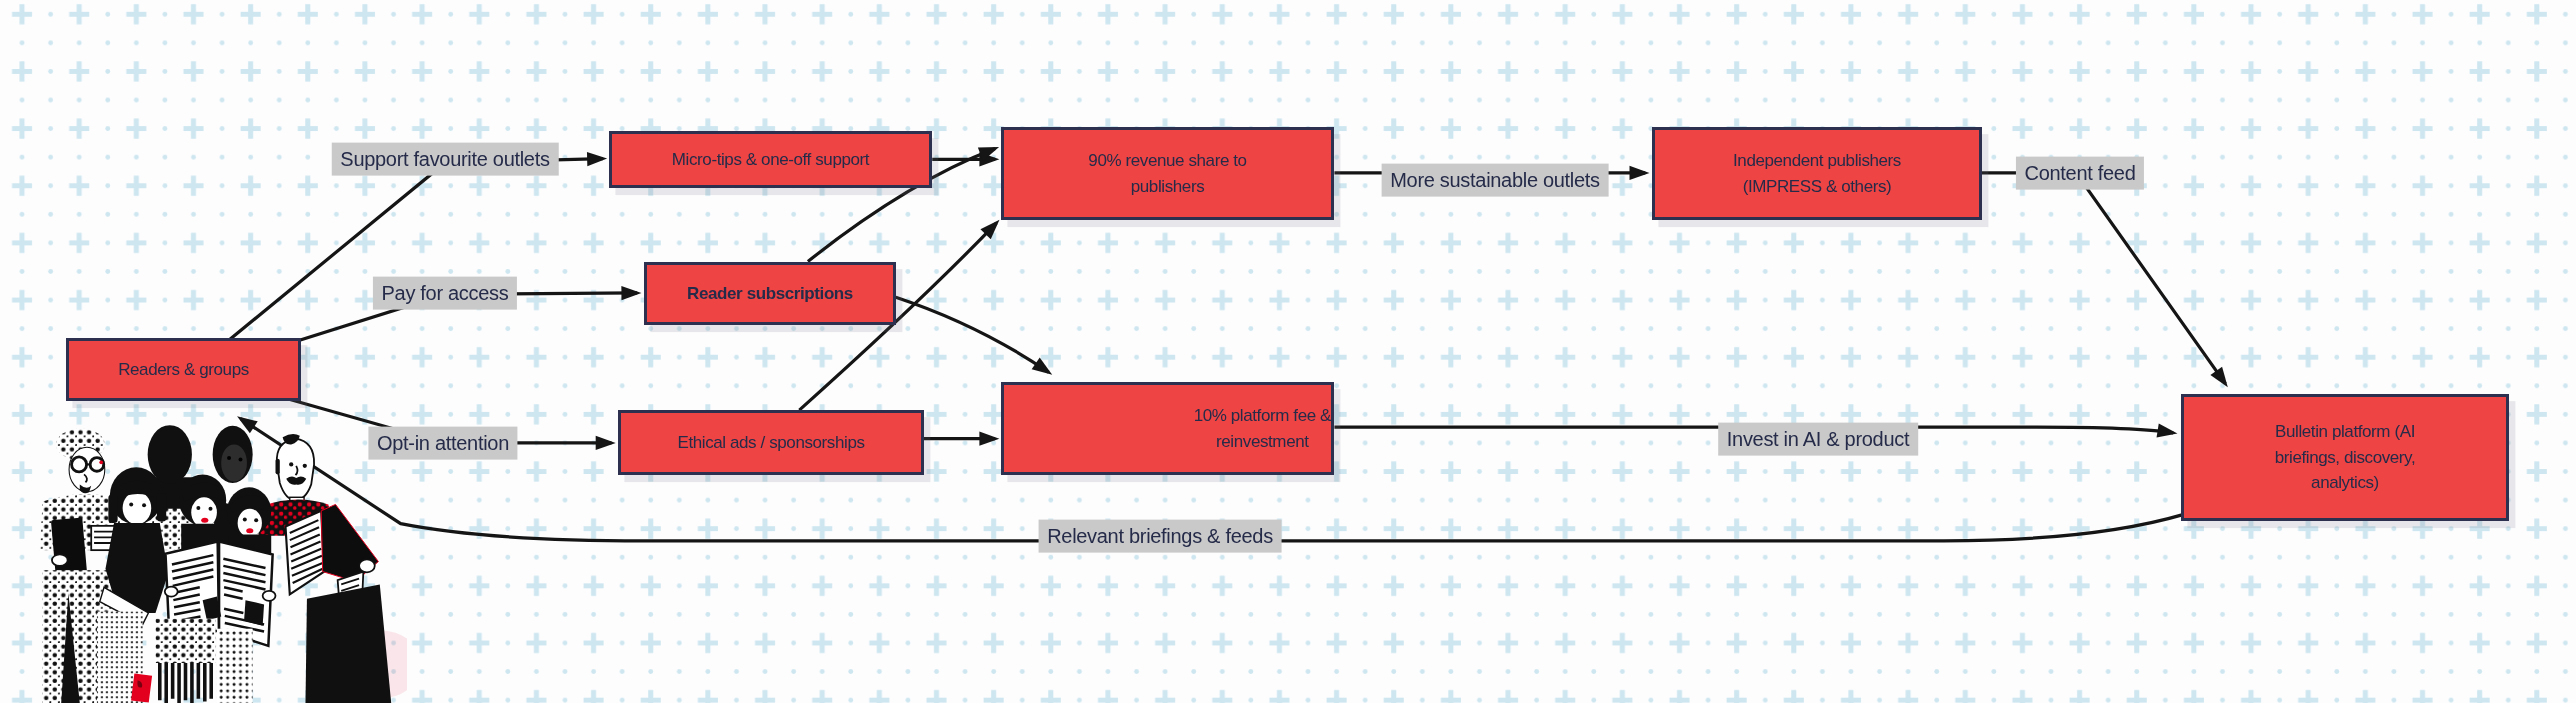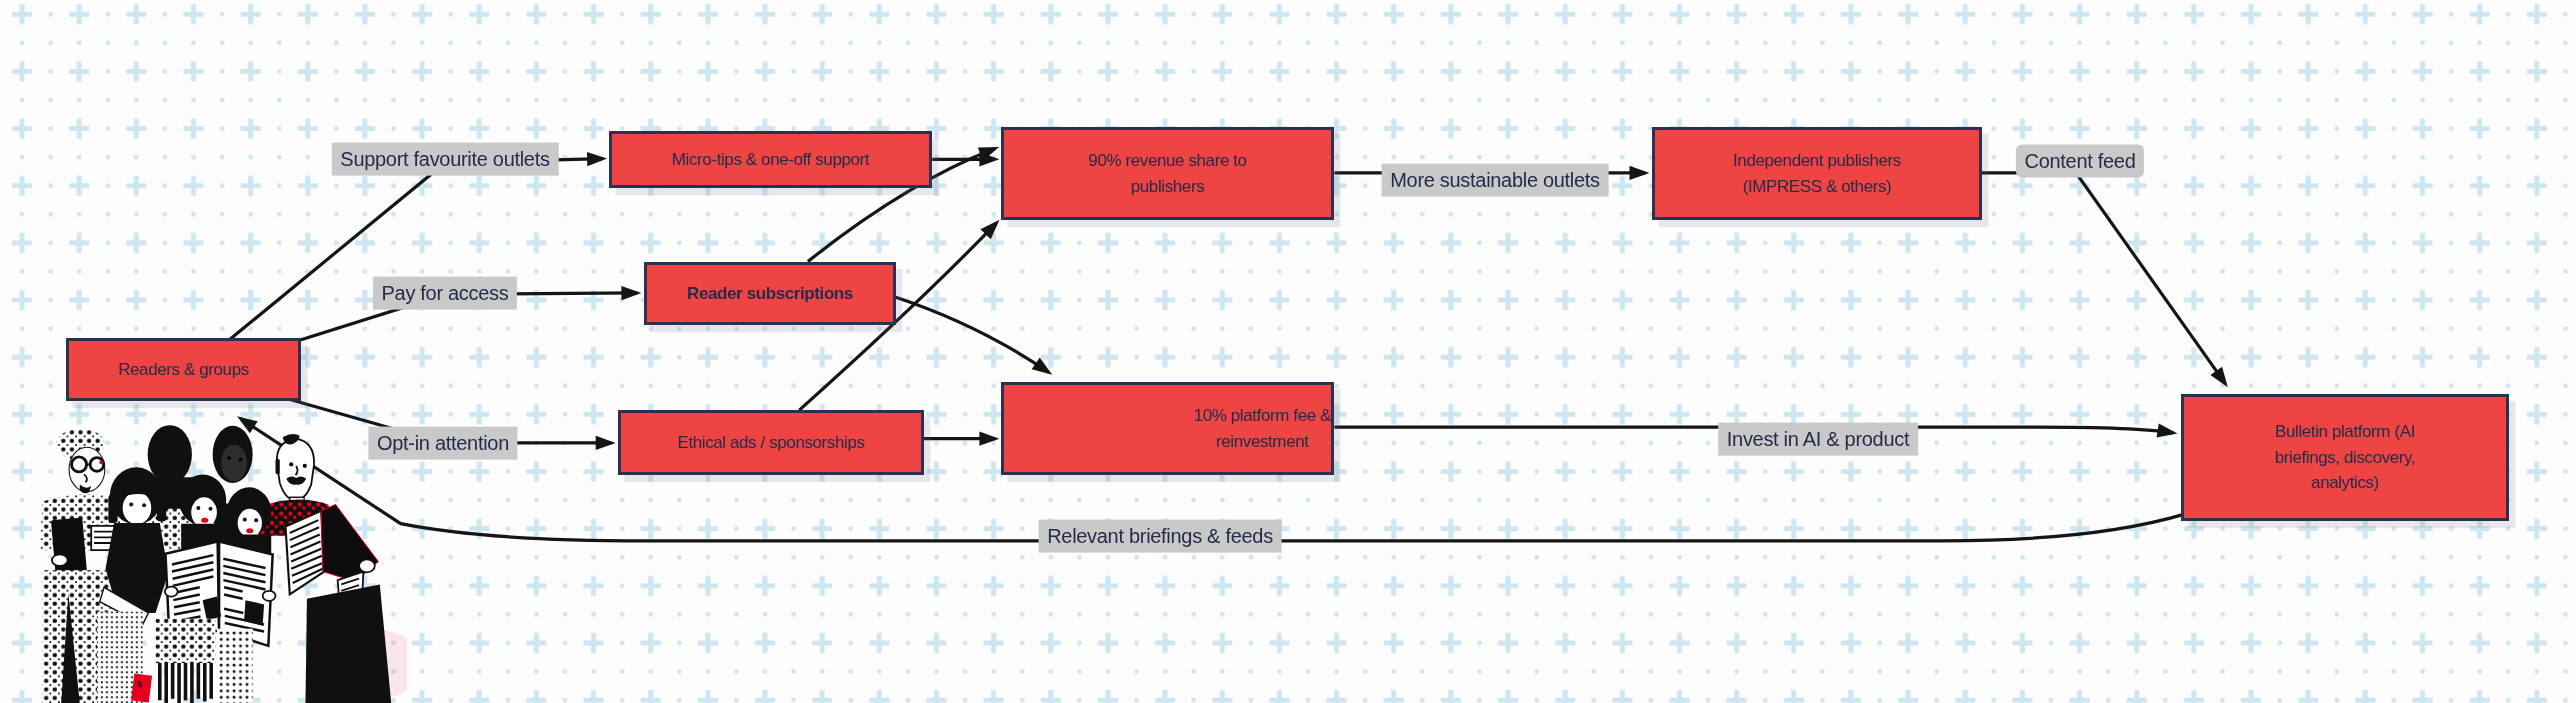--- a/index.html
+++ b/index.html
@@ -223,18 +223,18 @@
   <div class="node" style="left: 2181px; top: 394px; width: 328px; height: 127px;">
     <span>Bulletin platform (AI
 briefings, discovery,
 analytics)</span>
   </div>
 
   <div class="elabel" style="left: 445px; top: 159px;">Support favourite outlets</div>
   <div class="elabel" style="left: 445px; top: 293px;">Pay for access</div>
   <div class="elabel" style="left: 443px; top: 443px;">Opt-in attention</div>
   <div class="elabel" style="left: 1495px; top: 180px;">More sustainable outlets</div>
-  <div class="elabel" style="left: 2080px; top: 161px; border-radius: 6px;">Content feed</div>
+  <div class="elabel" style="left: 2080px; top: 173px;">Content feed</div>
   <div class="elabel" style="left: 1818px; top: 439px;">Invest in AI &amp; product</div>
   <div class="elabel" style="left: 1160px; top: 536px;">Relevant briefings &amp; feeds</div>
 
 </div>
 
 
 </body></html>

